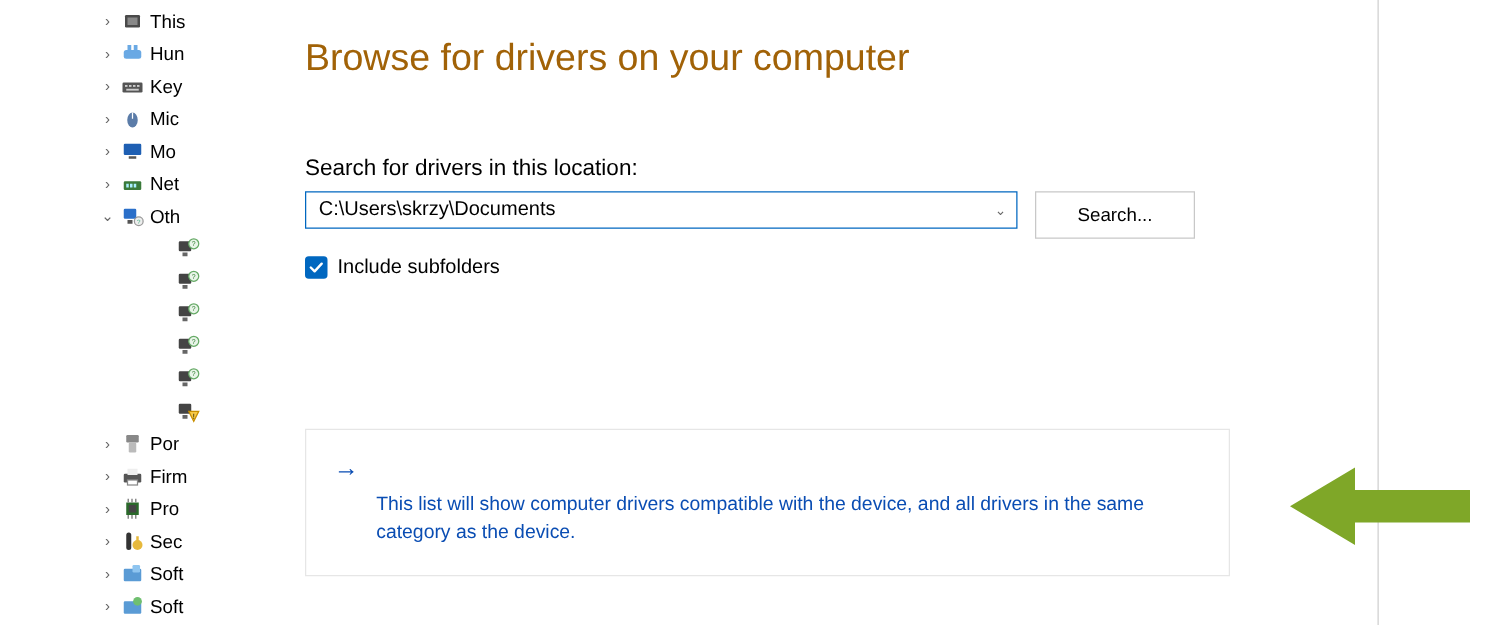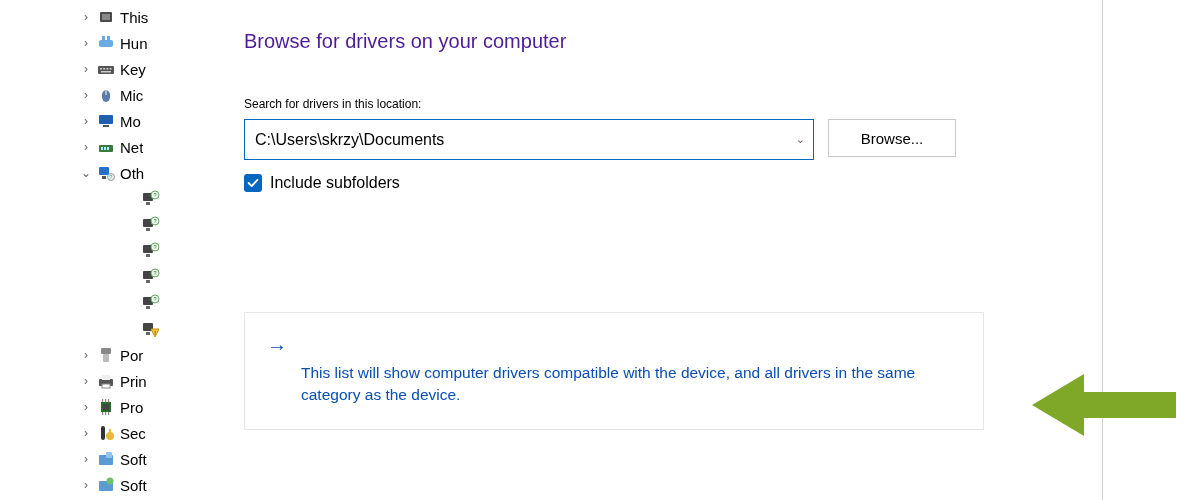--- a/index.html
+++ b/index.html
@@ -57,39 +57,39 @@
   
   .dialog {
     flex: 1;
     background: #fff;
     padding: 30px 60px 20px 60px;
     border-right: 1px solid #d8d8d8;
     position: relative;
     width: 920px;
   }
   .dialog-title {
-    color: #4c1d95;
-    font-size: 20px;
+    color: #a16207;
+    font-size: 30px;
     font-weight: 400;
-    margin-bottom: 44px;
+    margin-bottom: 60px;
   }
   .field-label {
-    font-size: 12px;
+    font-size: 18px;
     color: #000;
     margin-bottom: 8px;
   }
   .path-row {
     display: flex;
     gap: 14px;
     align-items: stretch;
     margin-bottom: 14px;
   }
   .path-input-wrap {
     flex: 0 0 570px;
-    height: 41px;
+    height: 30px;
     border: 1px solid #0067c0;
     background: #fff;
     display: flex;
     align-items: center;
     padding: 0 26px 0 10px;
     position: relative;
   }
   .path-input {
     border: none;
     outline: none;
@@ -343,21 +343,21 @@
       </div>
       <div class="tree-row">
         <span class="chevron">›</span>
         <span class="dev-icon">
           <svg viewBox="0 0 20 20">
             <rect x="3" y="8" width="14" height="7" rx="1" fill="#555"></rect>
             <rect x="6" y="4" width="8" height="5" fill="#eee"></rect>
             <rect x="6" y="13" width="8" height="4" fill="#fff" stroke="#888"></rect>
           </svg>
         </span>
-        <span class="tree-label">Prin</span>
+        <span class="tree-label">Firm</span>
       </div>
       <div class="tree-row">
         <span class="chevron">›</span>
         <span class="dev-icon">
           <svg viewBox="0 0 20 20">
             <rect x="5" y="5" width="10" height="10" fill="#2a6a2a"></rect>
             <rect x="7" y="7" width="6" height="6" fill="#444"></rect>
             <rect x="6" y="2" width="1.2" height="3" fill="#888"></rect>
             <rect x="6" y="15" width="1.2" height="3" fill="#888"></rect>
             <rect x="9" y="2" width="1.2" height="3" fill="#888"></rect>
@@ -406,21 +406,21 @@
 
     <h1 class="dialog-title">Browse for drivers on your computer</h1>
 
     <div class="field-label">Search for drivers in this location:</div>
 
     <div class="path-row">
       <div class="path-input-wrap">
         <input class="path-input" value="C:\Users\skrzy\Documents" style="">
         <span class="combo-arrow">⌄</span>
       </div>
-      <button class="browse-btn">Browse...</button>
+      <button class="browse-btn">Search...</button>
     </div>
 
     <div class="check-row">
       <div class="checkbox">
         <svg viewBox="0 0 16 16">
             <path d="M3 8 L6.5 11.5 L13 4.5" stroke="#fff" stroke-width="2.2" fill="none" stroke-linecap="round" stroke-linejoin="round"></path>
           </svg>
       </div>
       <span>Include subfolders</span>
     </div>

